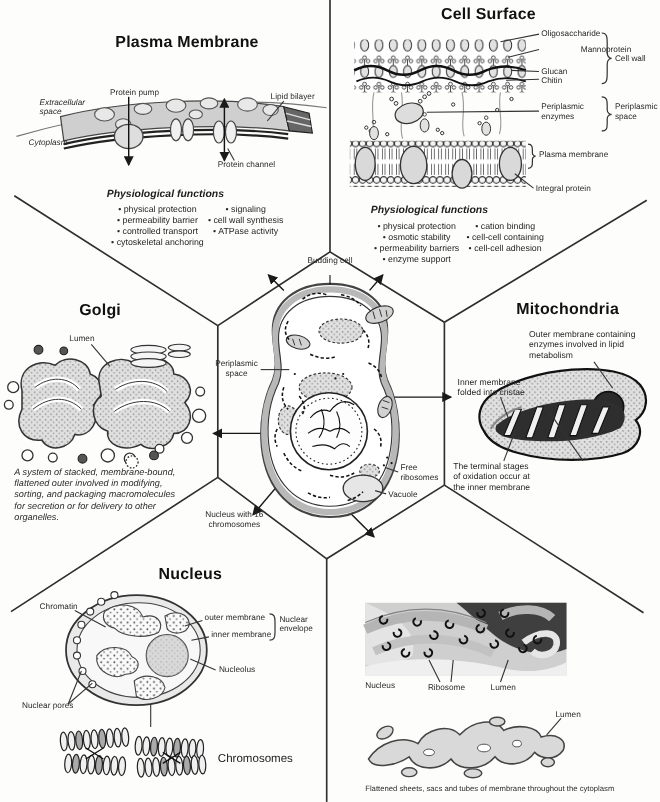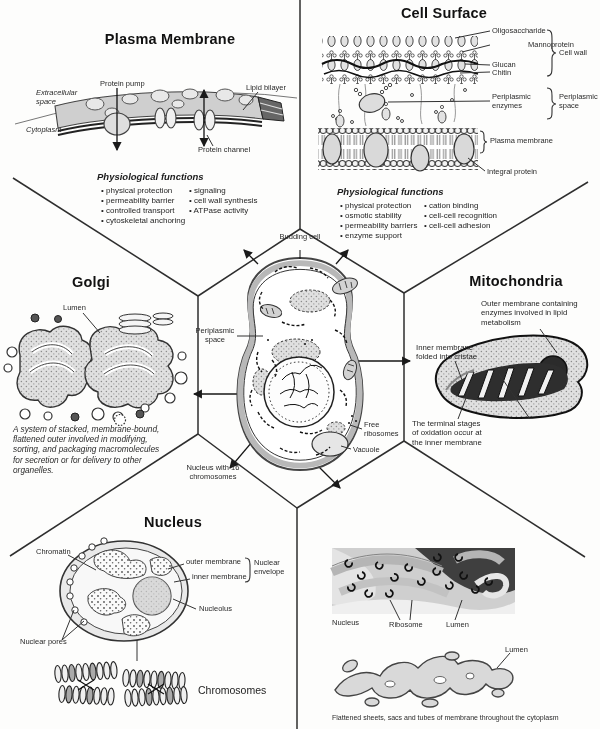--- a/index.html
+++ b/index.html
@@ -7,21 +7,21 @@
         font-family:"Liberation Sans",sans-serif;color:#222;}
   #art{position:absolute;left:0;top:0;}
   .abs{position:absolute;}
   .sec-title{font-weight:bold;font-size:14.5px;letter-spacing:.2px;text-align:center;color:#111;}
   .lbl{font-size:7.5px;line-height:8.6px;white-space:nowrap;color:#2a2a2a;}
   .lbl.wrap{white-space:normal;}
   .lbl.ctr{text-align:center;}
   .ital{font-style:italic;}
   .funcs-h{font-style:italic;font-weight:bold;font-size:9.5px;white-space:nowrap;color:#1c1c1c;}
   .bullets{font-size:8px;line-height:10px;color:#252525;}
-  .bullets div{white-space:nowrap;}
+  .bullets div{white-space:nowrap;text-align:center;}
   .bullets div::before{content:"• ";}
   .desc{font-style:italic;font-size:8.3px;line-height:10.2px;color:#2a2a2a;}
   .ann{font-size:7.8px;line-height:9.3px;color:#262626;}
   .big-lbl{font-size:10.5px;color:#222;}
   .cap{font-size:7px;white-space:nowrap;color:#2a2a2a;}
 </style>
 </head>
 <body>
 
 <div id="page">
@@ -459,21 +459,21 @@
 <div class="abs lbl" style="left:487px;top:168px;">Integral protein</div>
 <div class="abs funcs-h" style="left:337px;top:186px;">Physiological functions</div>
 <div class="abs bullets" style="left:340px;top:201px;">
   <div>physical protection</div>
   <div>osmotic stability</div>
   <div>permeability barriers</div>
   <div>enzyme support</div>
 </div>
 <div class="abs bullets" style="left:424px;top:201px;">
   <div>cation binding</div>
-  <div>cell-cell recognition</div>
+  <div>cell-cell containing</div>
   <div>cell-cell adhesion</div>
 </div>
 
 <div class="abs sec-title" style="left:60px;top:274px;width:62px;">Golgi</div>
 <div class="abs lbl" style="left:63px;top:304px;">Lumen</div>
 <div class="abs desc" style="left:13px;top:424px;width:152px;">A system of stacked, membrane-bound, flattened outer involved in modifying, sorting, and packaging macromolecules for secretion or for delivery to other organelles.</div>
 
 <div class="abs lbl wrap ctr" style="left:278px;top:233px;width:44px;">Budding cell</div>
 <div class="abs lbl wrap ctr" style="left:194px;top:327px;width:42px;">Periplasmic space</div>
 <div class="abs lbl wrap" style="left:364px;top:421px;width:36px;">Free ribosomes</div>

